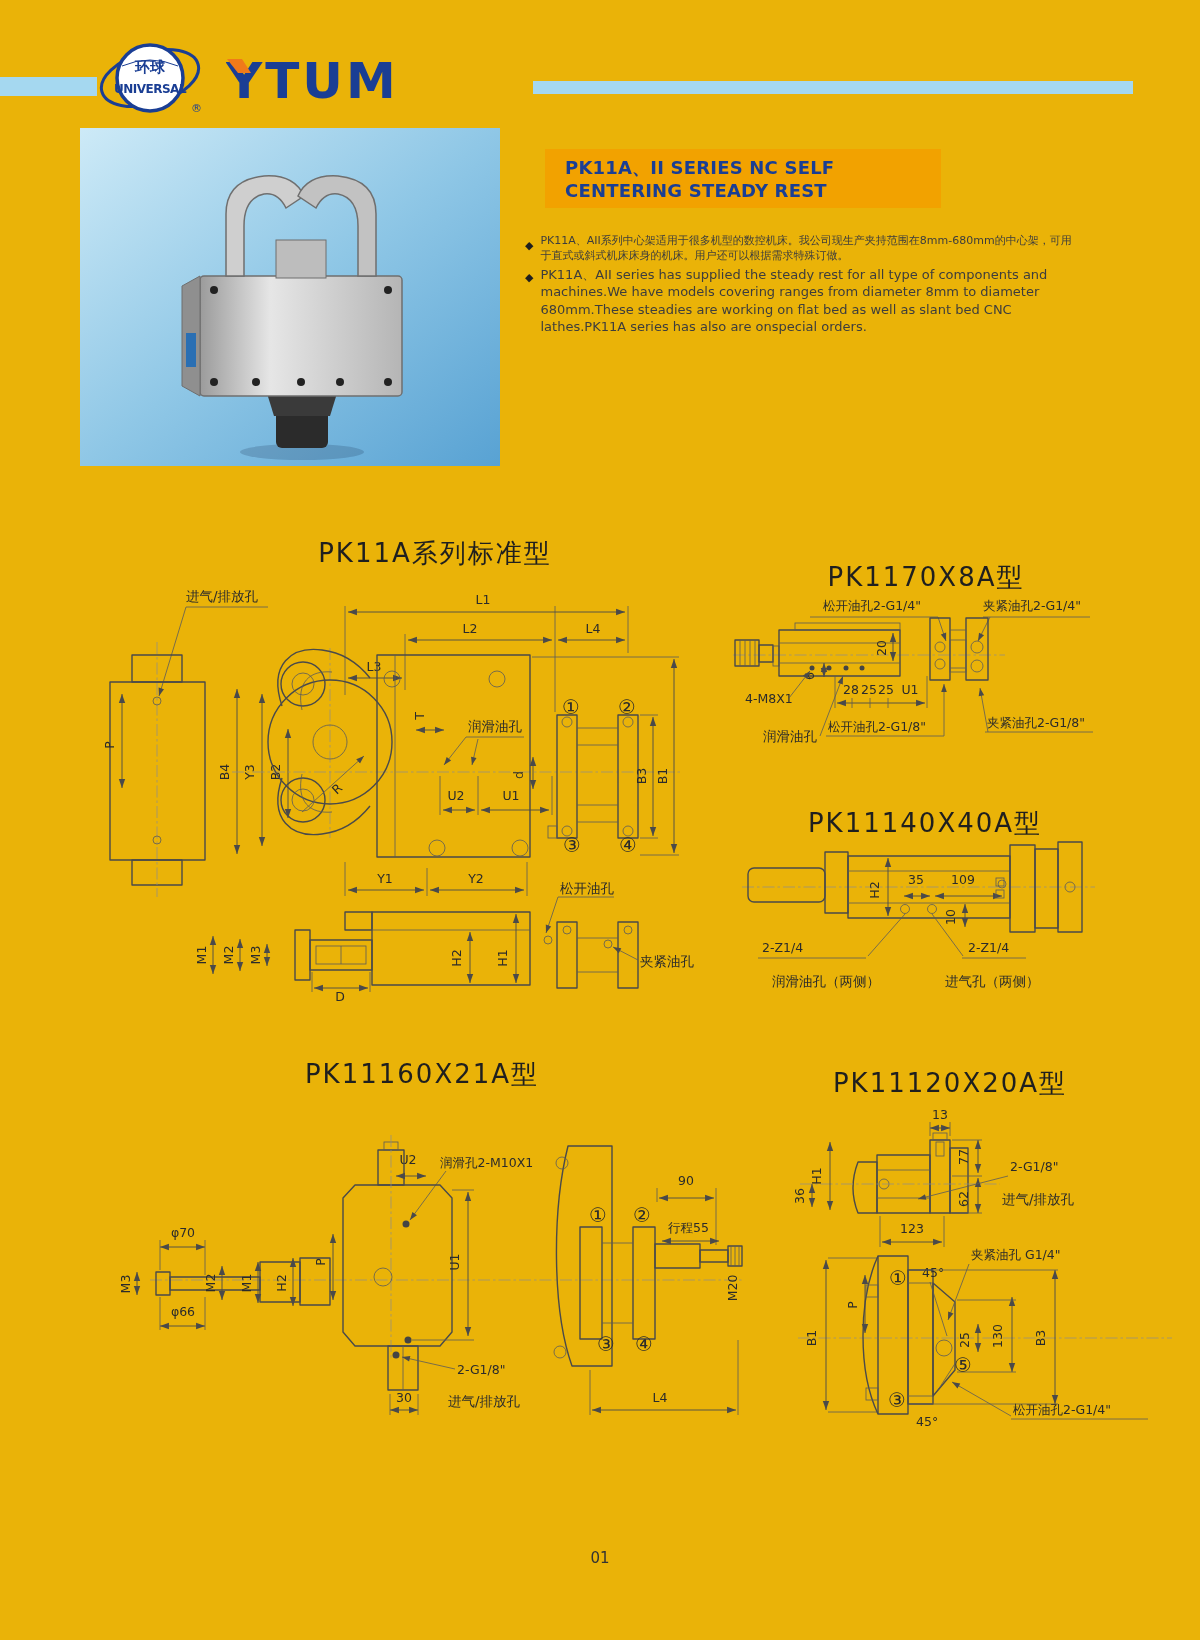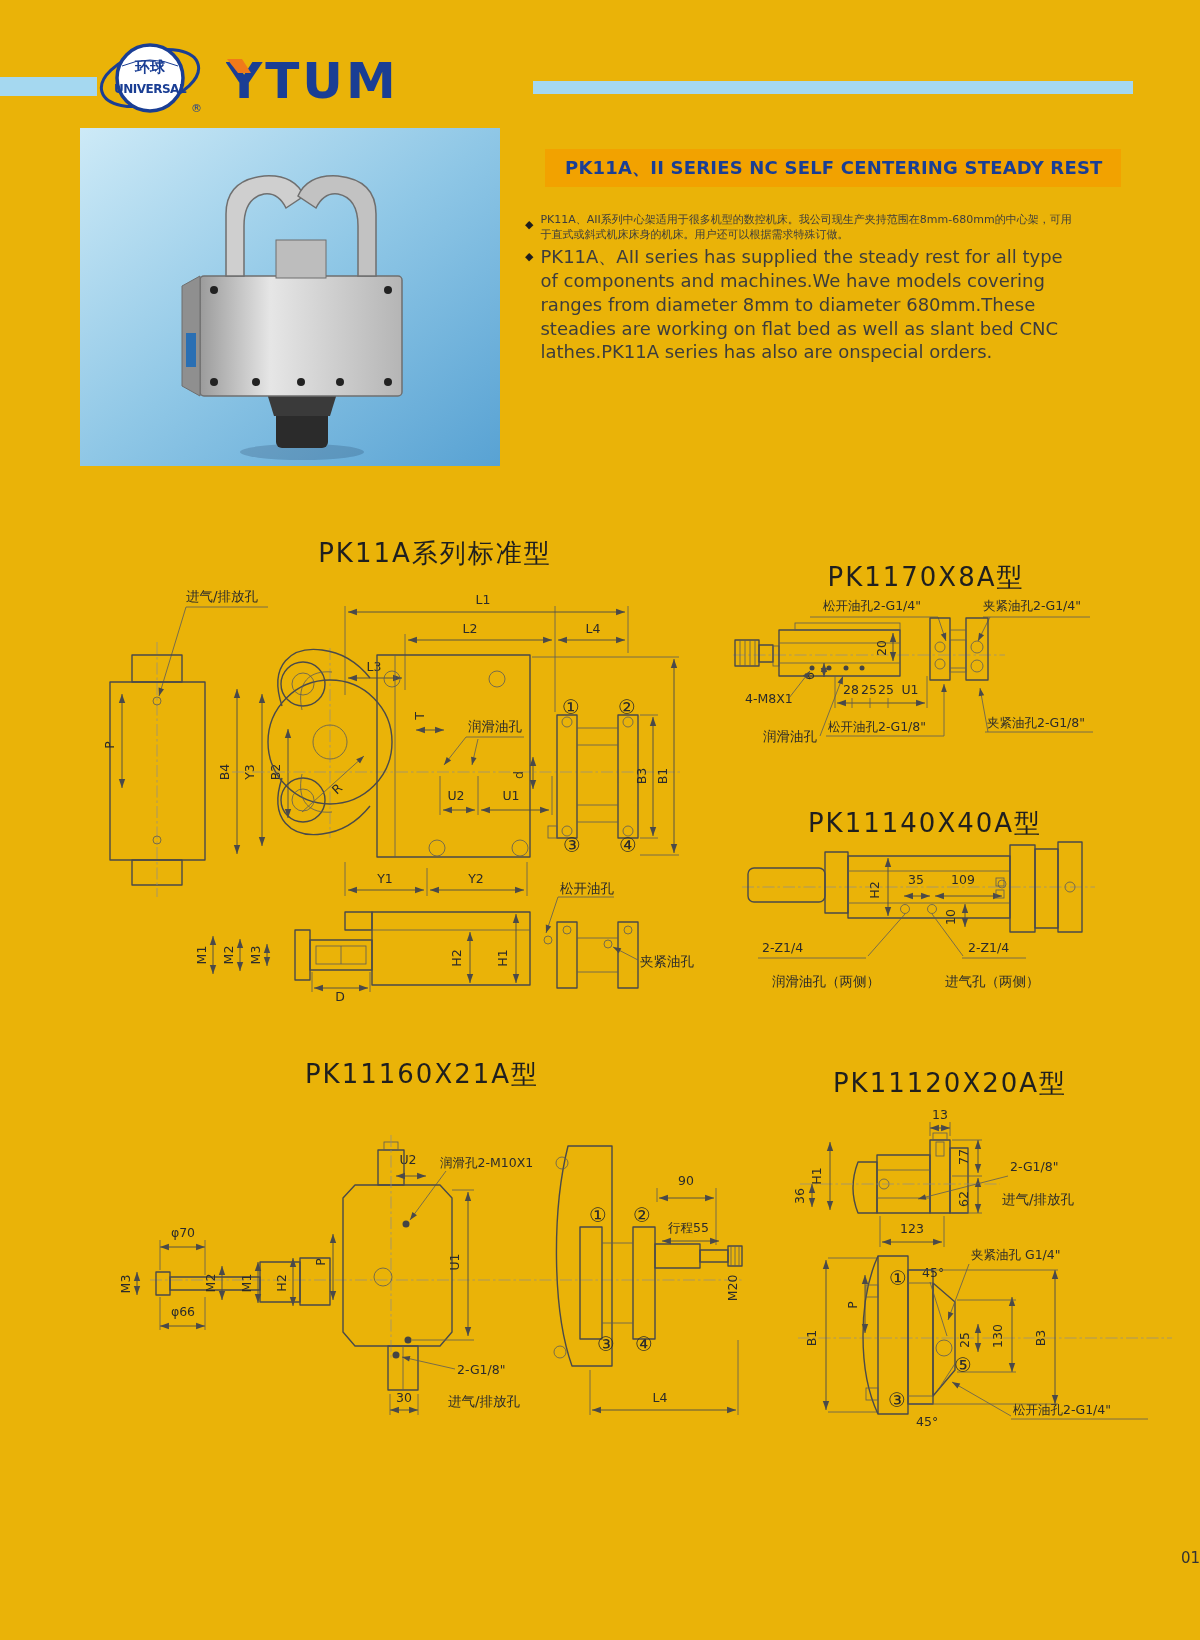--- a/index.html
+++ b/index.html
@@ -7,37 +7,37 @@
   body{width:1200px;height:1640px;position:relative;font-family:"DejaVu Sans","Liberation Sans",sans-serif;color:#2b2b2b}
   .page{position:absolute;left:0;top:0;width:1200px;height:1640px;background:#eab308;overflow:hidden}
   .hbar{position:absolute;background:#a5d8f0}
   .hbar-left{left:0;top:77px;width:97px;height:19px}
   .hbar-right{left:533px;top:81px;width:600px;height:13px}
   .logo{position:absolute;left:98px;top:36px;width:104px;height:84px}
   .wordmark{position:absolute;left:226px;top:50px;width:215px;height:62px}
   .photo{position:absolute;left:80px;top:128px;width:420px;height:338px}
   .info{position:absolute;left:525px;top:136px;width:550px}
   .ptitle{color:#1a3e94;font-size:33px;font-weight:bold;letter-spacing:1px;margin-left:20px}
-  .banner{margin-top:13px;margin-left:20px;width:576px;background:#F2A200;color:#1a3e94;font-weight:bold;font-size:18px;padding:7px 0 7px 20px;letter-spacing:.2px}
+  .banner{margin-top:13px;margin-left:20px;width:396px;background:#F2A200;color:#1a3e94;font-weight:bold;font-size:18px;padding:7px 0 7px 20px;letter-spacing:.2px}
   .bullets{margin-top:26px;color:#3d3d3d}
   .bullet{display:flex;gap:7px;margin-bottom:3px}
   .bchar{font-size:11px;margin-top:5px;color:#1f1f1f}
   .btext{font-size:11px;line-height:1.33;width:540px}
-  .bullet-en .btext{font-size:18px;line-height:1.32}
+  .bullet-en .btext{font-size:13px;line-height:1.32}
   .d{position:absolute}
   svg text{font-family:"DejaVu Sans","Liberation Sans",sans-serif}
   .ln{fill:none;stroke:#4a4a4a;stroke-width:1.4;stroke-linejoin:round}
   .tn{fill:none;stroke:#5a5a5a;stroke-width:.8}
   .dim{fill:none;stroke:#4a4a4a;stroke-width:.9}
   .cl{fill:none;stroke:#8c8c8c;stroke-width:.7;stroke-dasharray:12 3 2.5 3}
   .lbl{font-size:12.5px;fill:#2b2b2b}
   .lblc{font-size:13.5px;fill:#2b2b2b}
   .num{font-size:20px;fill:#2b2b2b}
   .dtitle{font-size:26px;fill:#1f1f1f;letter-spacing:2px}
-  .footer{position:absolute;left:0;width:1200px;top:1549px;text-align:right;font-size:15px;color:#333}
+  .footer{position:absolute;left:0;width:1200px;top:1549px;text-align:center;font-size:15px;color:#333}
 </style>
 </head>
 <body>
 
 <div class="page">
 
   <div class="hbar hbar-left"></div>
   <div class="hbar hbar-right"></div>
 
   <svg class="logo" viewBox="0 0 104 84">

